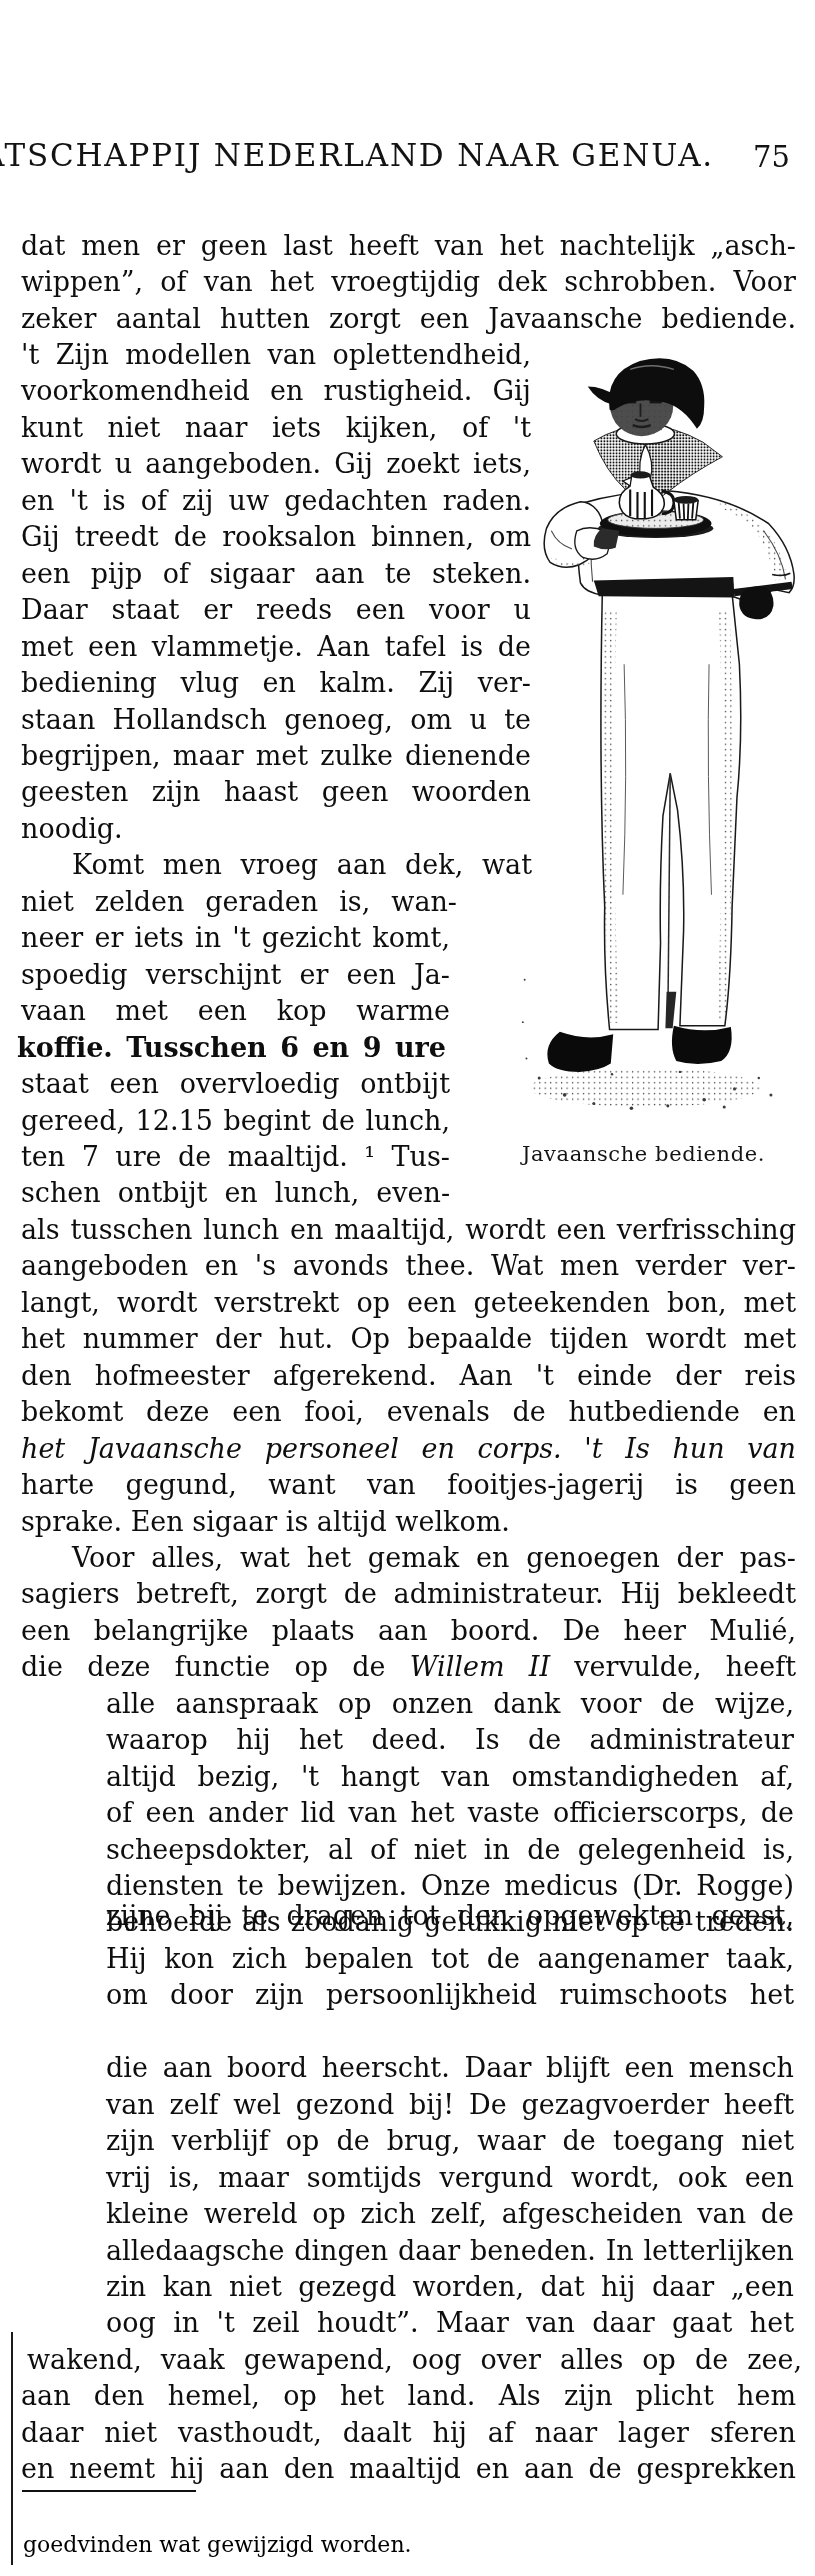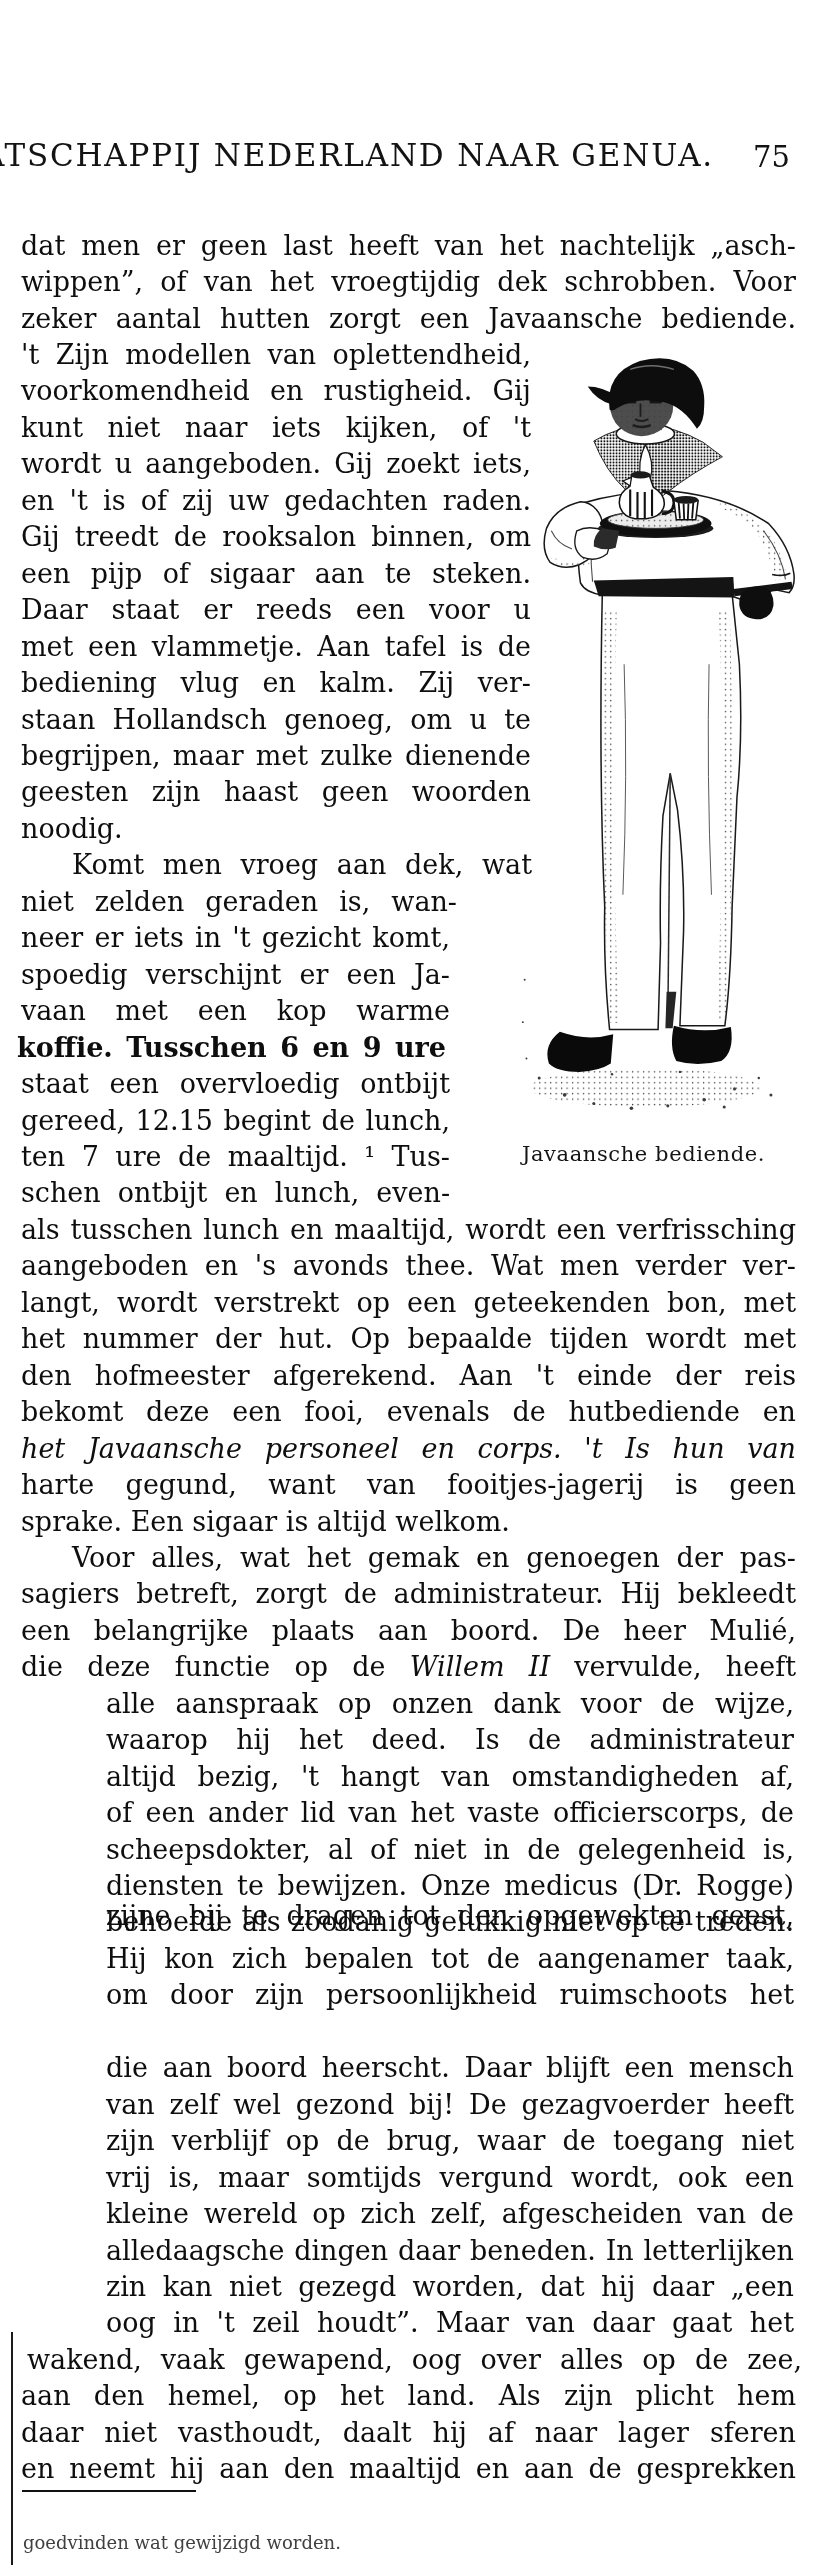--- a/index.html
+++ b/index.html
@@ -16,21 +16,21 @@
   .just{text-align:justify; text-align-last:justify;}
   .cap{
     position:absolute; left:520px; top:1142px; width:247px;
     font-size:21px; text-align:center; letter-spacing:0.6px; color:#141414;
   }
   .fig{position:absolute; left:521px; top:348px; width:293px; height:772px;}
   .fold{position:absolute; left:11px; top:2332px; width:2.4px; height:233px; background:#1a1a1a;}
   .fnrule{position:absolute; left:22px; top:2490px; width:174px; height:2.4px; background:#111;}
   .fn1{position:absolute; left:49px; top:2501px; width:746px; font-size:22px;
        text-align:justify; text-align-last:justify; color:#121212;}
-  .fn2{position:absolute; left:23px; top:2532px; font-size:18px; color:#404040;}
+  .fn2{position:absolute; left:23px; top:2532px; font-size:22px; color:#000000;}
   .it{font-style:italic;}
 </style>
 </head>
 <body>
 
 <div class="page">
 
   <div class="hdr">ATSCHAPPIJ NEDERLAND NAAR GENUA.</div>
   <div class="pageno">75</div>
 

